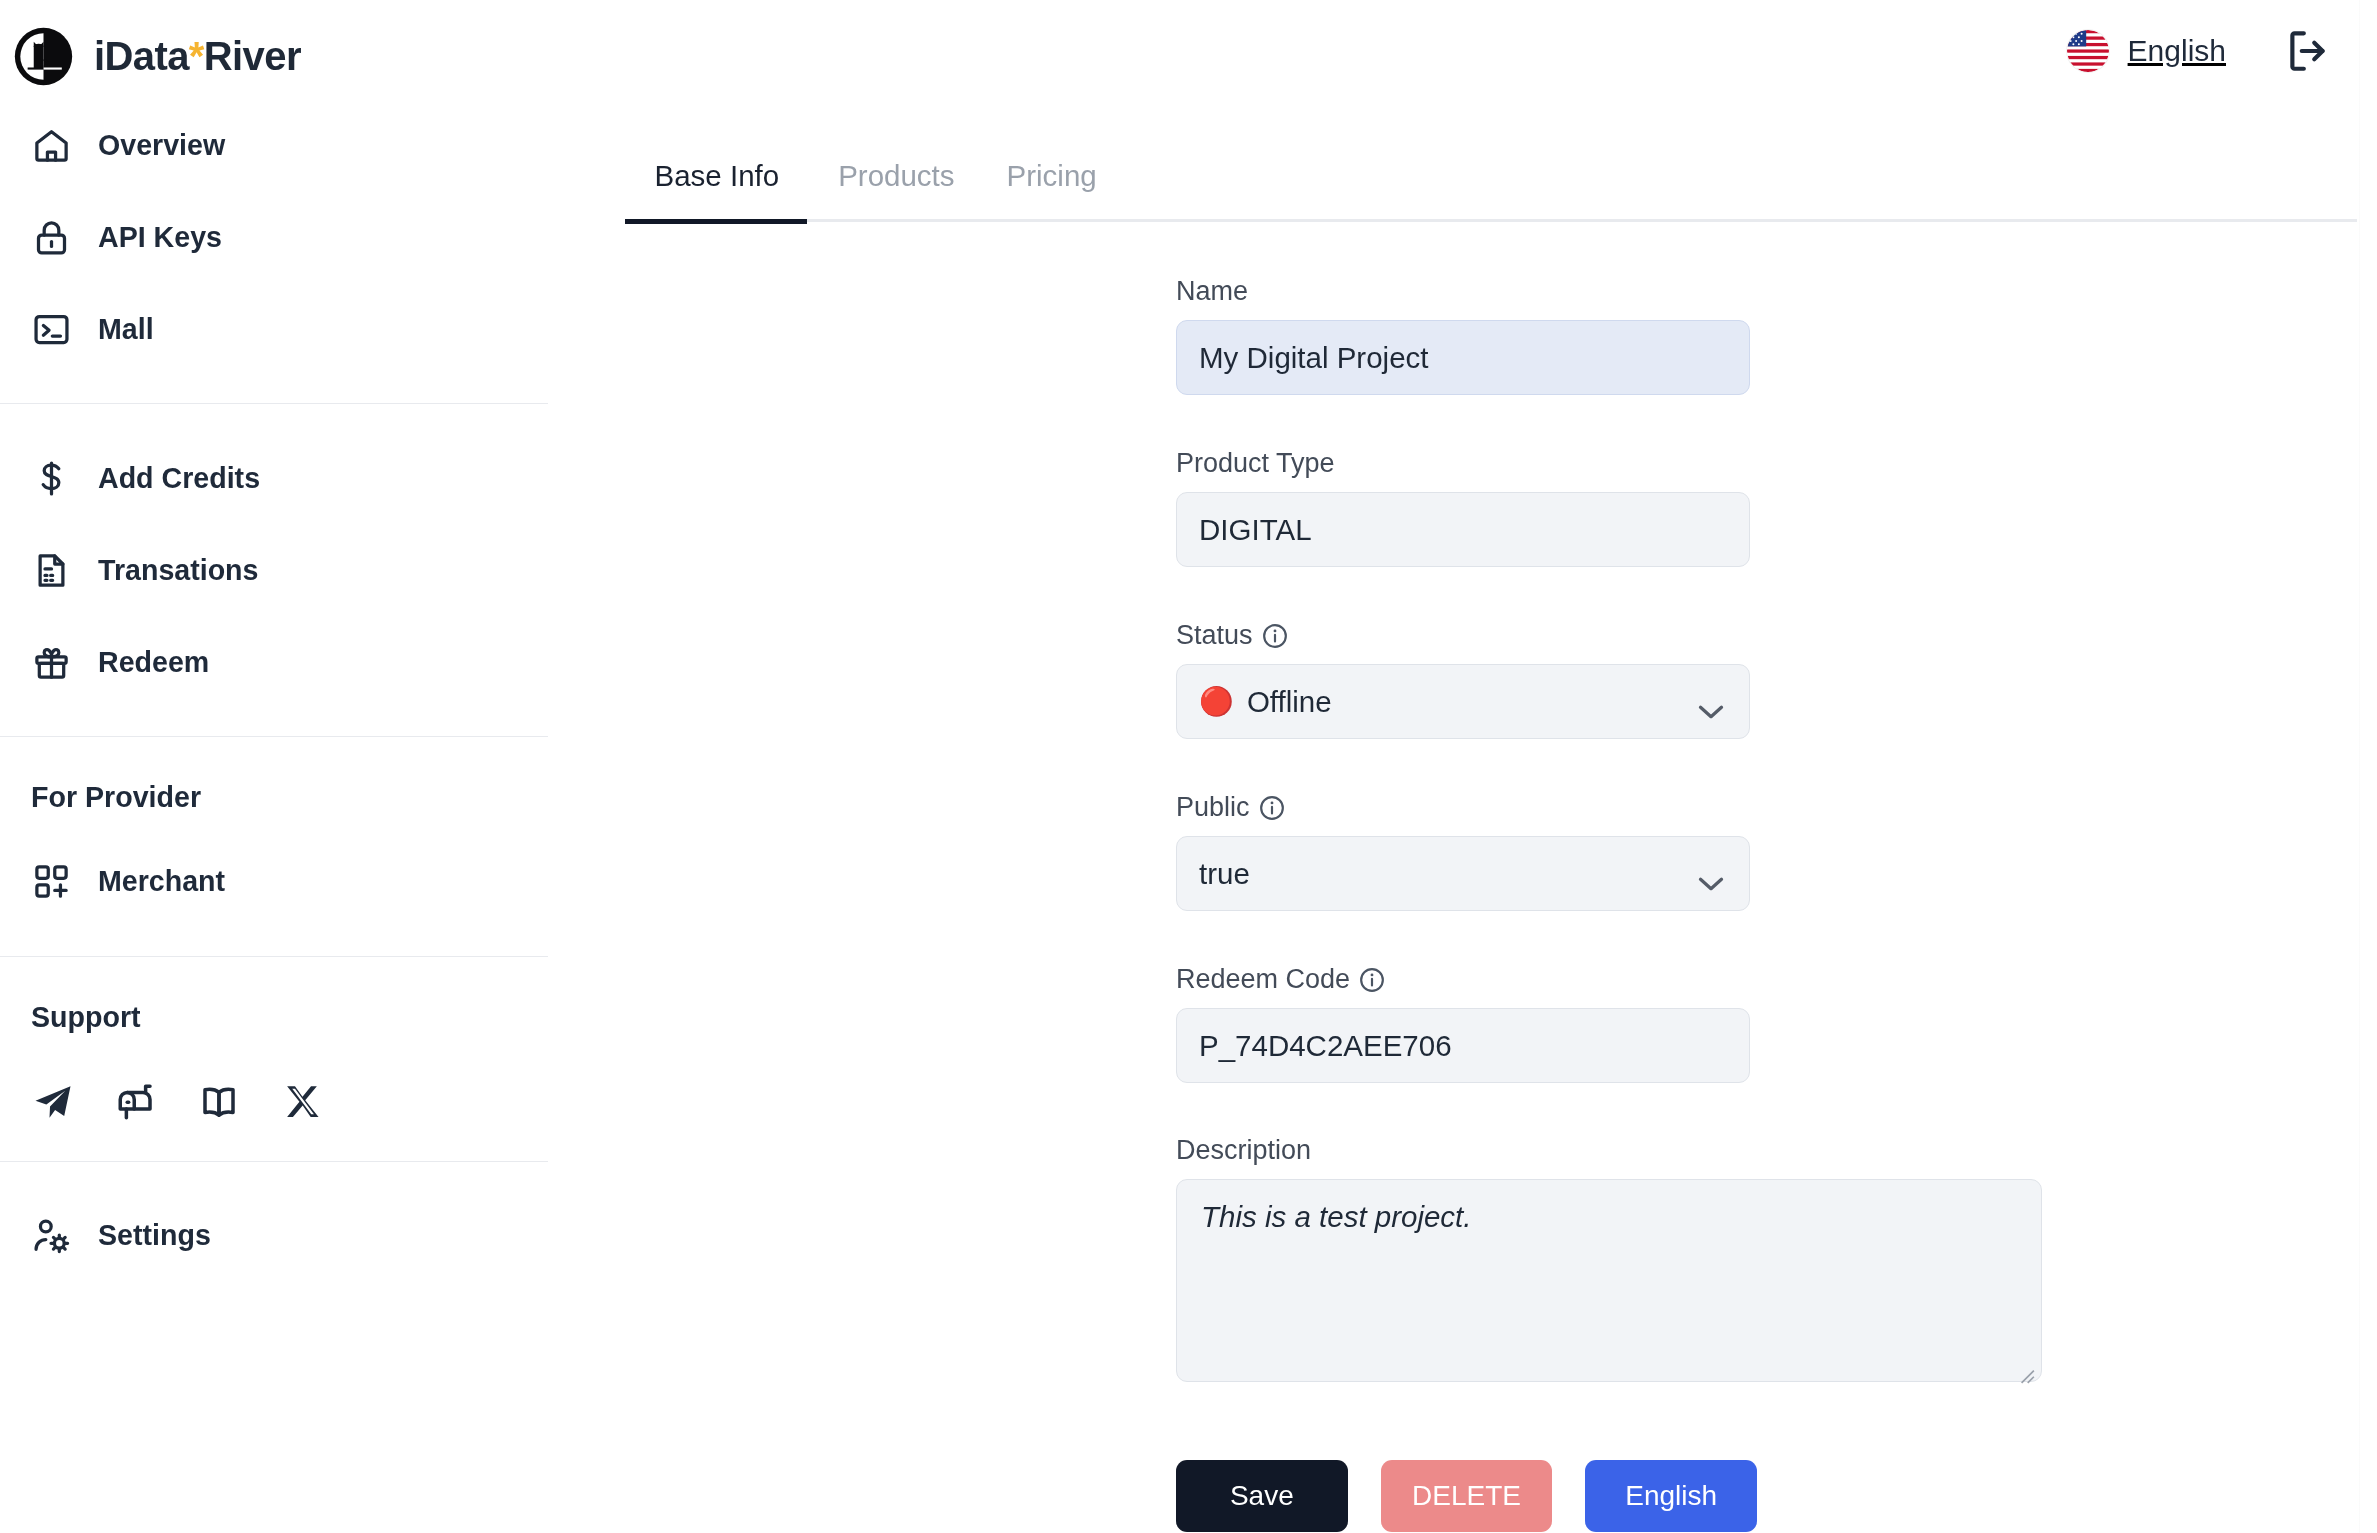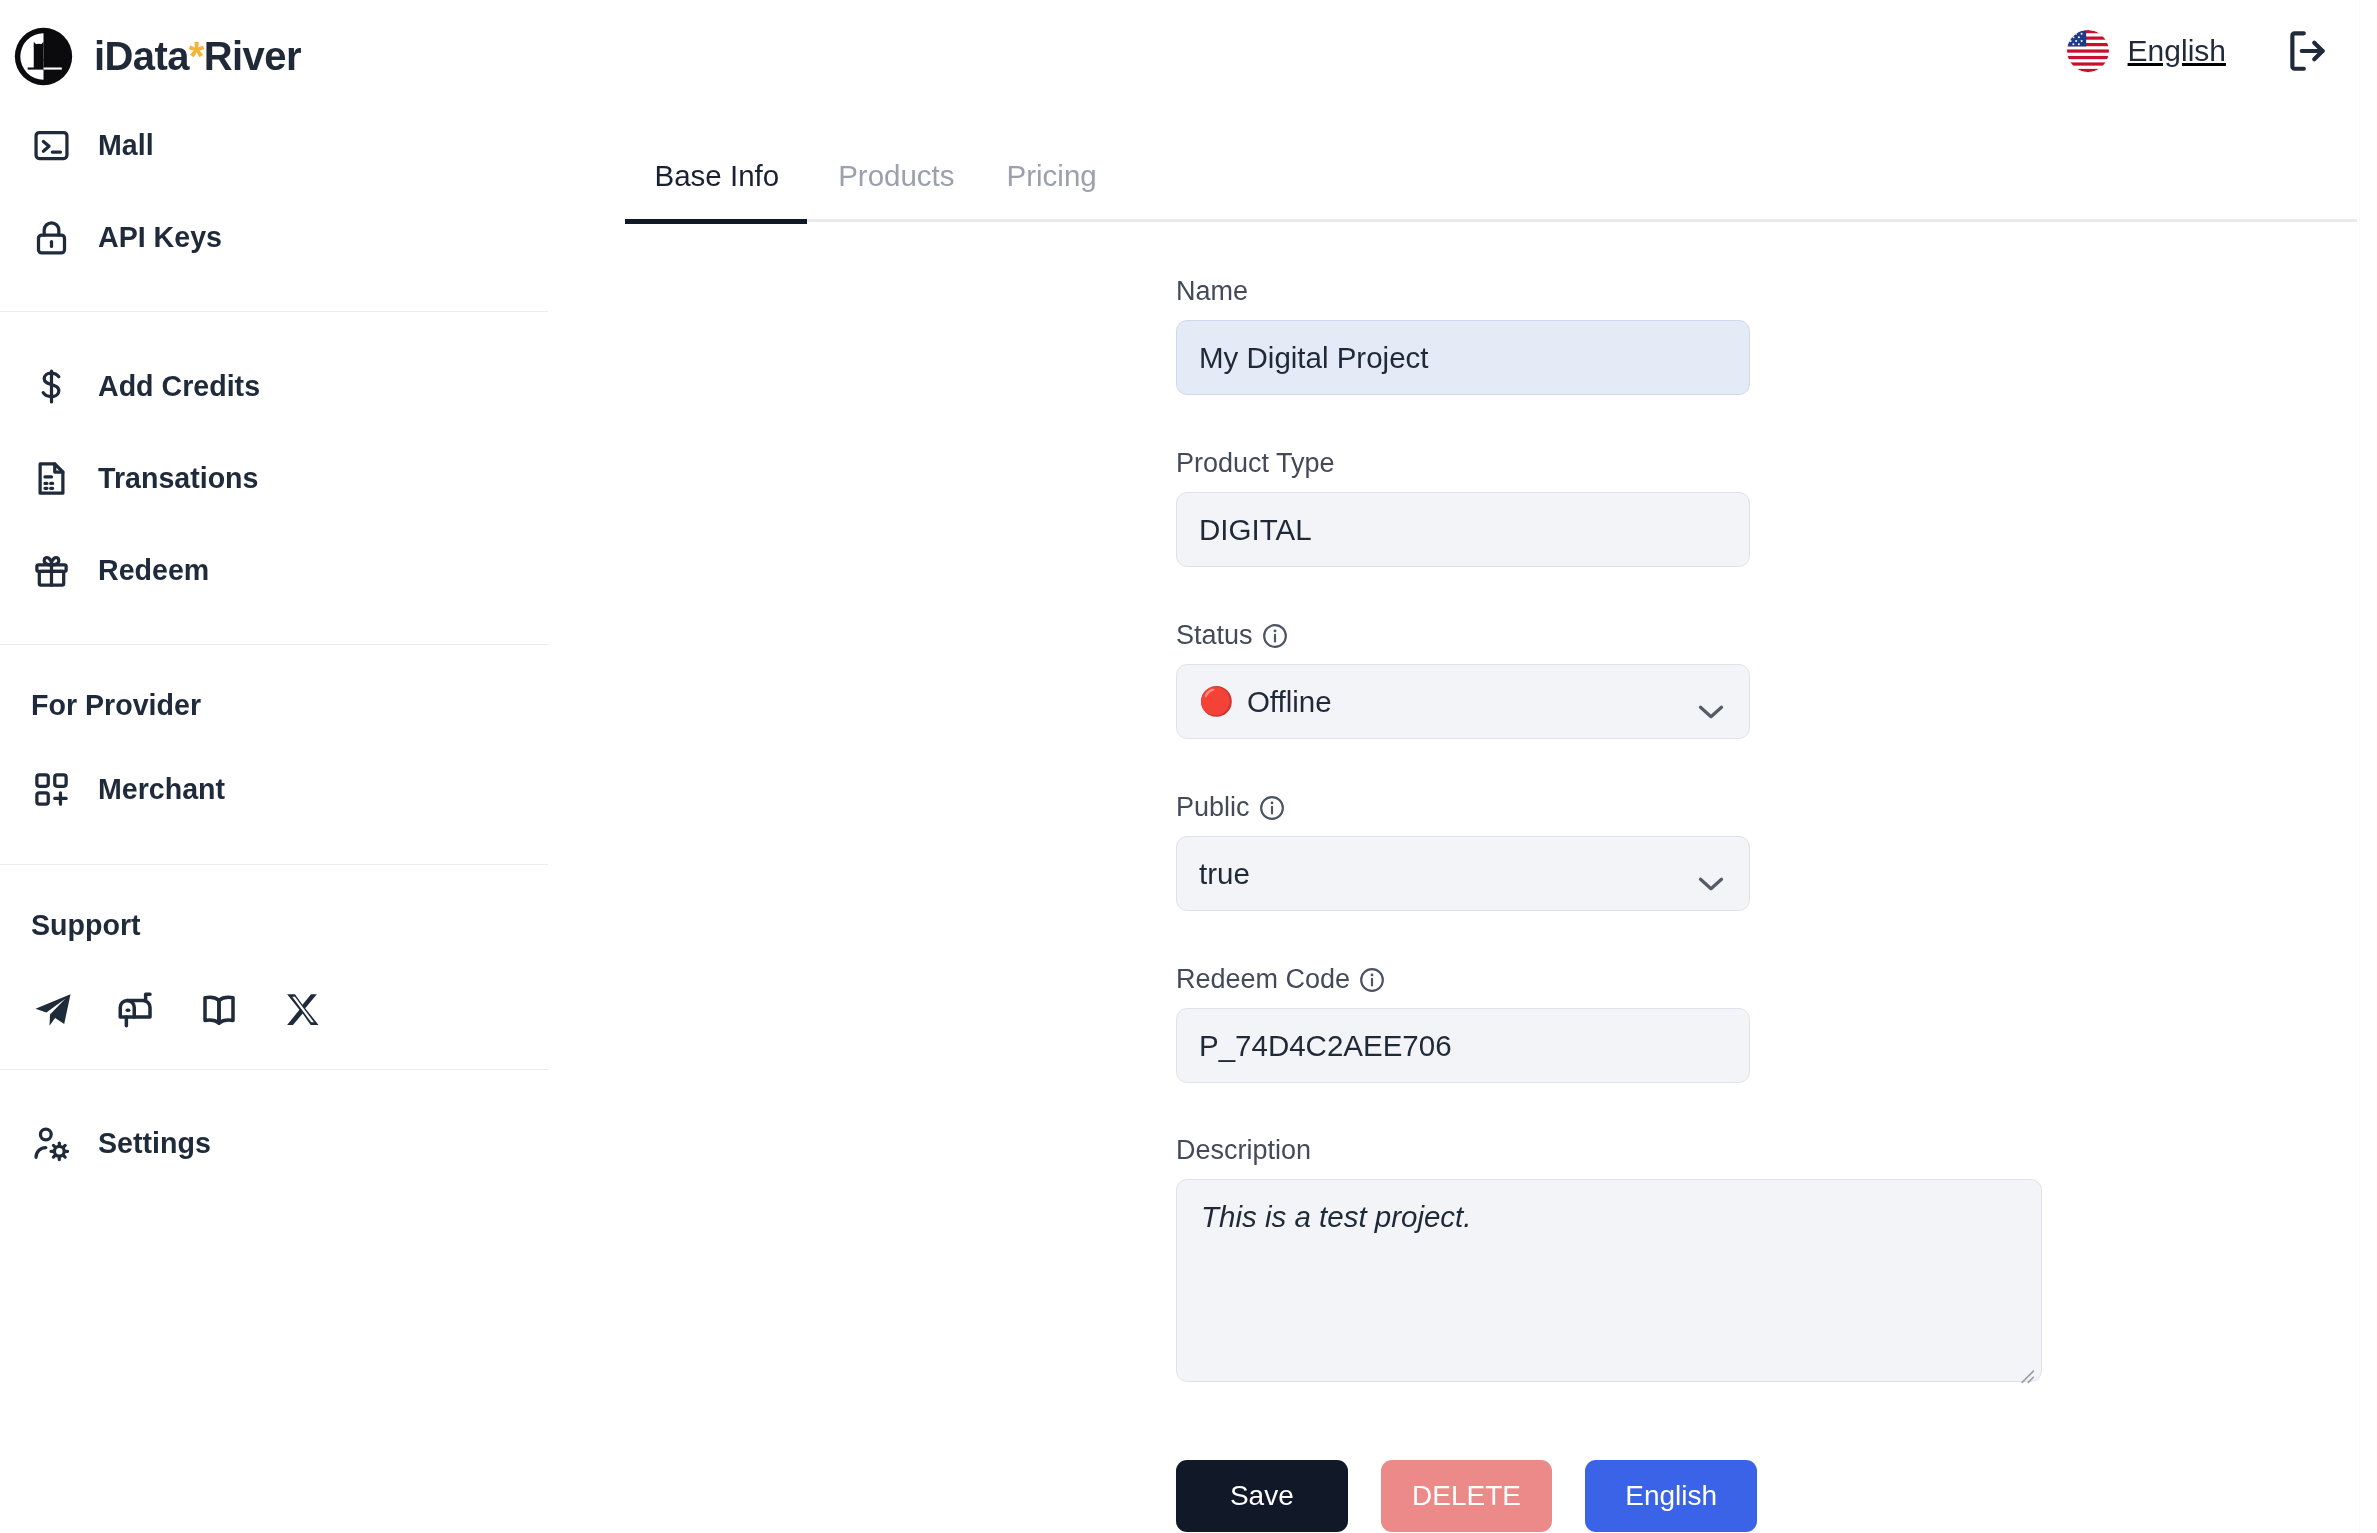--- a/index.html
+++ b/index.html
@@ -172,41 +172,50 @@
           <rect x="50" y="68" width="30" height="3.5" fill="#ffffff"></rect>
         </svg>
       </span>
       <span class="brand-text"><span>iData</span><span class="star">*</span><span>River</span></span>
     </div>
 
     <div class="gap-1"></div>
 
     <div class="nav-group">
 
+      <div class="nav-item">
+        <span class="ico">
+          <svg viewBox="0 0 24 24" width="39" height="39" fill="none" stroke="#1f2a3a" stroke-width="2" stroke-linecap="round" stroke-linejoin="round">
+            <path d="M3 10.5 L12 3.5 L21 10.5 V20 a1 1 0 0 1 -1 1 H4 a1 1 0 0 1 -1 -1 Z"></path>
+            <path d="M9.5 21 v-5 h5 v5"></path>
+          </svg>
+        </span>
+        <span class="lbl">Overview</span>
+      </div>
+
+      <div class="nav-item">
+        <span class="ico">
+          <svg viewBox="0 0 24 24" width="39" height="39" fill="none" stroke="#1f2a3a" stroke-width="2" stroke-linecap="round" stroke-linejoin="round">
+            <rect x="4" y="10.5" width="16" height="11" rx="2"></rect>
+            <path d="M7.5 10.5 V7.5 a4.5 4.5 0 0 1 9 0 v3"></path>
+            <path d="M12 14.5 v3"></path>
+          </svg>
+        </span>
+        <span class="lbl">API Keys</span>
+      </div>
 
       <div class="nav-item">
         <span class="ico">
           <svg viewBox="0 0 24 24" width="39" height="39" fill="none" stroke="#1f2a3a" stroke-width="2" stroke-linecap="round" stroke-linejoin="round">
             <rect x="2.5" y="4" width="19" height="16" rx="2"></rect>
             <path d="M7 9.5 L10.5 12.5 L7 15.5"></path>
             <path d="M12.5 16 h5"></path>
           </svg>
         </span>
         <span class="lbl">Mall</span>
-      </div>
-
-      <div class="nav-item">
-        <span class="ico">
-          <svg viewBox="0 0 24 24" width="39" height="39" fill="none" stroke="#1f2a3a" stroke-width="2" stroke-linecap="round" stroke-linejoin="round">
-            <rect x="4" y="10.5" width="16" height="11" rx="2"></rect>
-            <path d="M7.5 10.5 V7.5 a4.5 4.5 0 0 1 9 0 v3"></path>
-            <path d="M12 14.5 v3"></path>
-          </svg>
-        </span>
-        <span class="lbl">API Keys</span>
       </div>
     </div>
 
     <div class="gap-2"></div>
     <div class="divider"></div>
     <div class="gap-2"></div>
 
     <div class="nav-group">
 
       <div class="nav-item">

